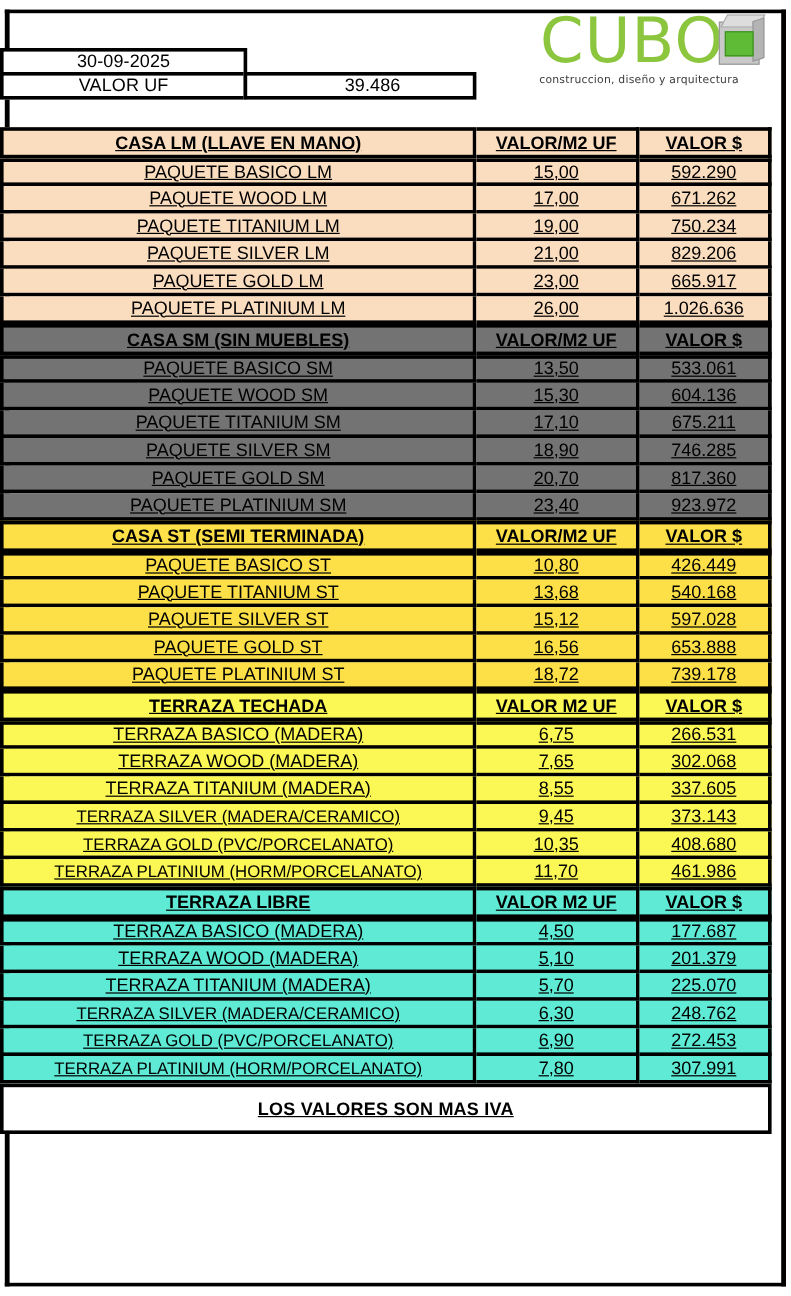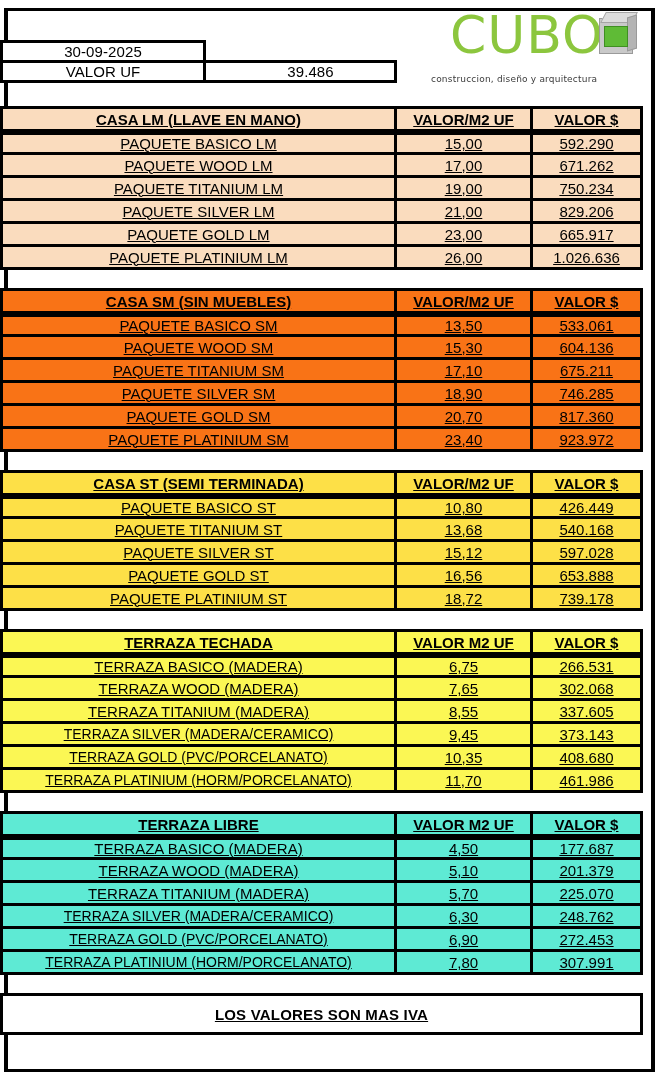--- a/index.html
+++ b/index.html
@@ -137,33 +137,32 @@
     position: absolute;
     left: 7px; top: 16px;
     width: 22px; height: 19px;
     background: #5fbb36;
     border: 1px solid #3f8f22;
   }
   .logo-tag {
     font-family: "DejaVu Sans", sans-serif;
     font-size: 9px;
     color: #3b3b3b;
-    text-align: left;
+    text-align: center;
     letter-spacing: 0.2px;
-    margin-top: 19px;
+    margin-top: 7px;
     padding-right: 3px;
   }
 
   
   .ptable {
     width: 643px;
     border-collapse: separate;
     border-spacing: 0;
     table-layout: fixed;
-    margin-bottom: 18px;
   }
   .ptable td, .ptable th {
     box-sizing: border-box;
     border: 3px solid #000;
     color: #000;
     padding: 0 4px;
     height: 23px;
     font-size: 15px;
     text-align: center;
     vertical-align: middle;
@@ -176,21 +175,21 @@
   .ptable thead th {
     font-weight: bold;
     height: 26px;
     font-size: 15px;
   }
   .ptable .c-name { width: 397px; }
   .ptable .c-uf   { width: 136px; }
   .ptable .c-clp  { width: 110px; }
 
   .ptable.t-lm    td, .ptable.t-lm th    { background: #fadcbe; }
-  .ptable.t-sm    td, .ptable.t-sm th    { background: #f97316; }
+  .ptable.t-sm    td, .ptable.t-sm th    { background: #737373; }
   .ptable.t-st    td, .ptable.t-st th    { background: #fde047; }
   .ptable.t-tech  td, .ptable.t-tech th  { background: #fbf754; }
   .ptable.t-libre td, .ptable.t-libre th { background: #5eead4; }
 
   .ptable .c-name.long { font-size: 14px; }
 
   
   .footer-note {
     box-sizing: border-box;
     width: 643px;

